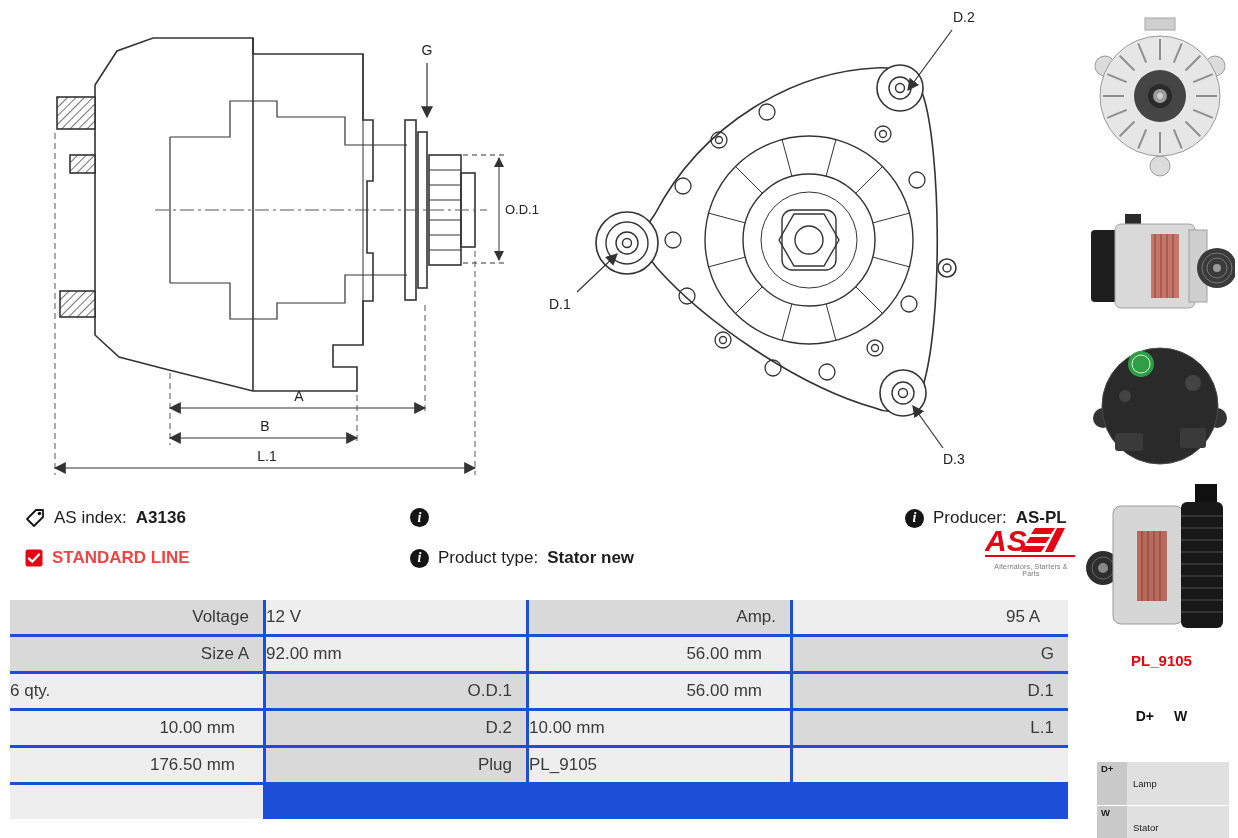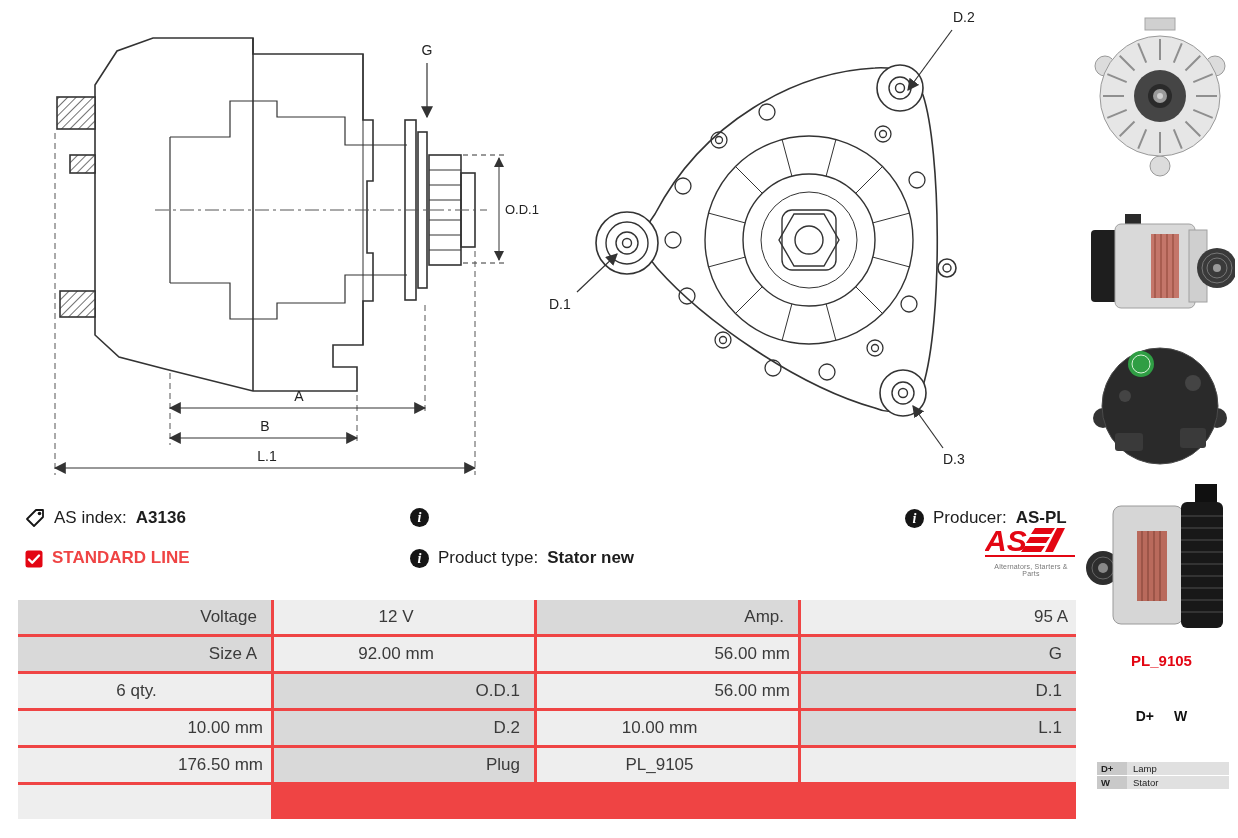--- a/index.html
+++ b/index.html
@@ -12,37 +12,37 @@
   .front-draw{position:absolute;left:545px;top:0;width:445px;height:495px;}
 
   
   .photos{position:absolute;left:1085px;top:0;width:153px;height:838px;}
   .photo{position:absolute;left:0;}
   .plug-code{position:absolute;top:652px;width:100%;text-align:center;color:#e30613;font-weight:bold;font-size:15px;}
   .terminals{position:absolute;top:708px;width:100%;display:flex;justify-content:center;gap:20px;font-weight:bold;font-size:14px;color:#111;}
   .pinout{position:absolute;top:762px;left:12px;width:132px;font-size:9.5px;color:#222;}
   .pin-row{display:flex;margin-bottom:1px;}
   .pin-cell{width:30px;background:#c9c9c9;font-weight:bold;padding:1px 4px;box-sizing:border-box;}
-  .sig-cell{flex:1;background:#e0e0e0;padding:1px 6px;}
+  .sig-cell{flex:1;background:#e0e0e0;padding:16px 6px;}
 
   
-  .info-group{position:absolute;display:flex;align-items:flex-end;gap:9px;font-size:17px;color:#1d1d1d;white-space:nowrap;}
+  .info-group{position:absolute;display:flex;align-items:center;gap:9px;font-size:17px;color:#1d1d1d;white-space:nowrap;}
   .bold{font-weight:bold;}
   .red{color:#ef4444;font-weight:bold;}
   .info-icon{display:inline-flex;align-items:center;justify-content:center;width:19px;height:19px;border-radius:50%;
              background:#151515;color:#fff;font-family:"Liberation Serif",serif;font-style:italic;font-weight:bold;font-size:14px;}
   .logo-block{position:absolute;left:985px;top:524px;width:92px;text-align:center;}
   .logo-tagline{font-size:7px;color:#777;margin-top:1px;letter-spacing:.2px;}
 
   
-  .spec{position:absolute;left:18px;top:600px;display:grid;grid-template-columns:253px 260px 261px 275px;gap:3px;background:#ef4444;}
+  .spec{position:absolute;left:10px;top:600px;display:grid;grid-template-columns:253px 260px 261px 275px;gap:3px;background:#1d4ed8;}
   .cell{height:34px;line-height:34px;font-size:17px;color:#3a3a3a;box-sizing:border-box;}
   .lc{background:#d9d9d9;text-align:right;padding-right:14px;}
-  .v2{background:#eeeeee;text-align:center;padding-right:16px;}
-  .v4{background:#eeeeee;text-align:right;padding-right:8px;}
+  .v2{background:#eeeeee;text-align:left;padding-right:16px;}
+  .v4{background:#eeeeee;text-align:right;padding-right:28px;}
   .emptyc{background:#eeeeee;}
 </style>
 </head>
 <body>
 
 <div class="canvas">
 
   <svg class="side-draw" viewBox="0 0 535 485">
     <defs>
       <pattern id="hatch" width="6" height="6" patternUnits="userSpaceOnUse" patternTransform="rotate(45)">

